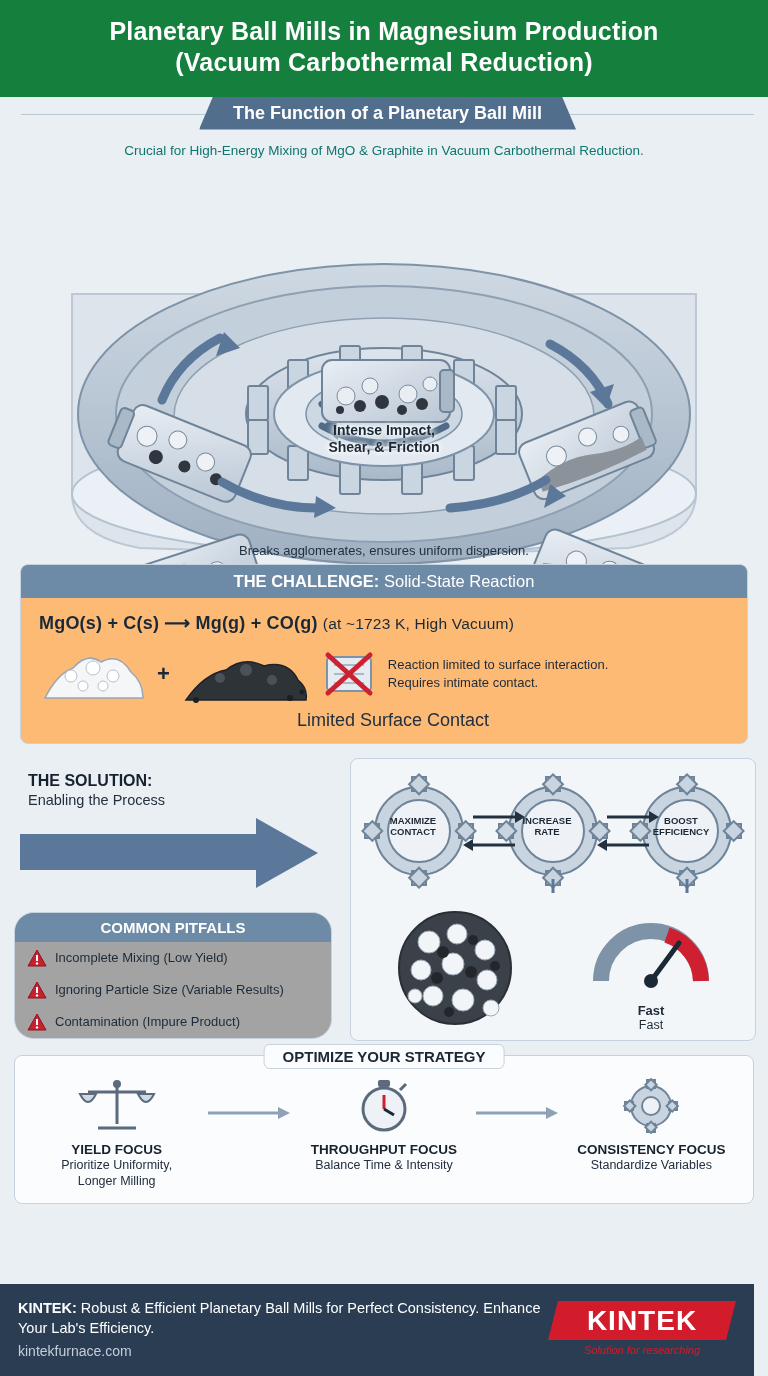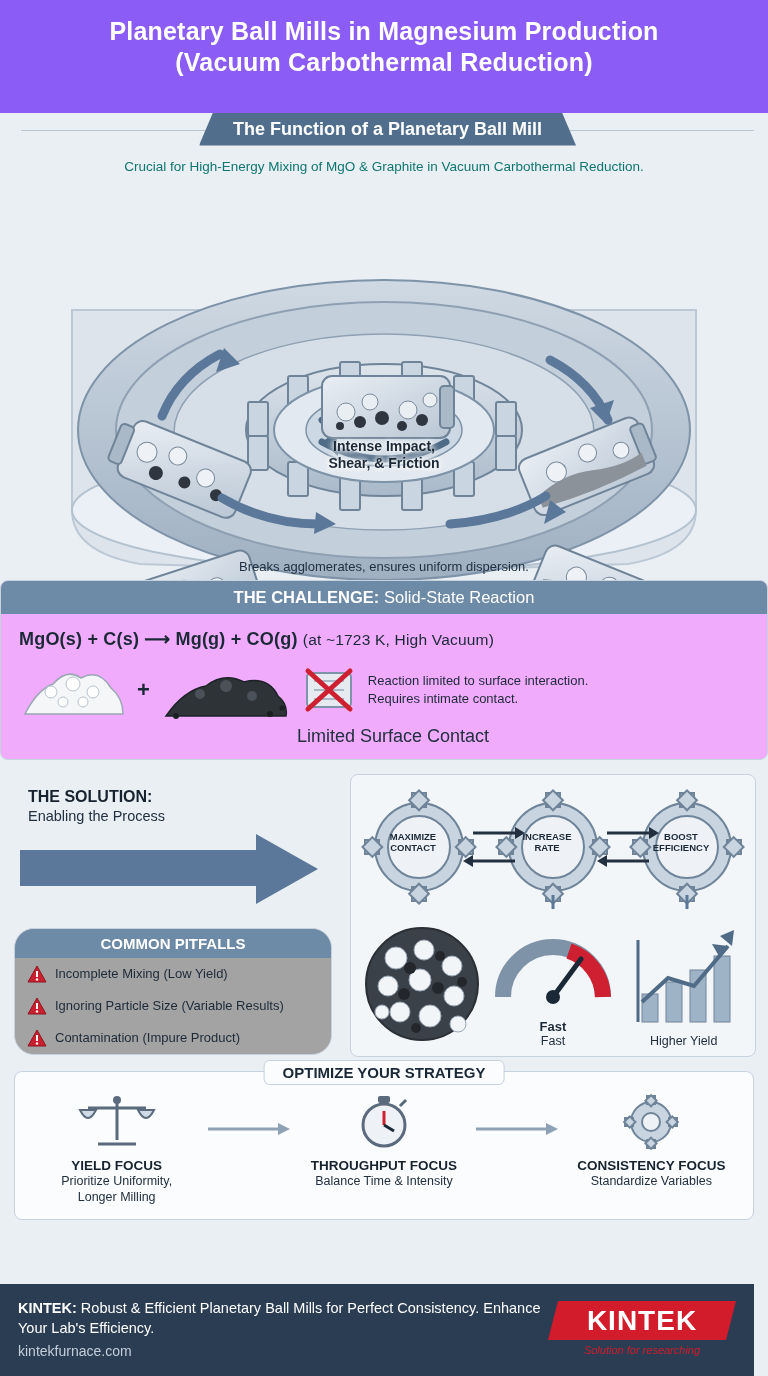--- a/index.html
+++ b/index.html
@@ -7,23 +7,23 @@
     width: 768px; height: 1376px;
     font-family: "Liberation Sans", sans-serif;
     background: #e8edf2;
     color: #1d2a38;
     overflow: hidden;
   }
   .page { width: 768px; height: 1376px; position: relative; background: #eaeff4; }
 
   
   .header {
-    background: #8b5cf6;
+    background: #15803d;
     color: #ffffff;
-    padding: 16px 24px 34px;
+    padding: 16px 24px 18px;
     text-align: center;
   }
   .header h1 {
     font-size: 25px;
     line-height: 1.25;
     font-weight: bold;
     letter-spacing: 0.2px;
   }
 
   
@@ -74,24 +74,24 @@
     text-align: center;
     font-size: 14px;
     font-weight: bold;
     color: #1b2836;
     line-height: 1.25;
     text-shadow: 0 0 4px #fff, 0 0 6px #fff, 0 0 8px #fff;
   }
 
   
   .card {
-    background: #f0abfc;
+    background: #fdba74;
     border: 1px solid #c6d2de;
     border-radius: 8px;
-    margin: 0 0;
+    margin: 0 20px;
   }
   .card-title {
     background: #6d8aa6;
     color: #fff;
     font-size: 16.5px;
     font-weight: bold;
     text-align: center;
     padding: 7px 6px;
     border-radius: 7px 7px 0 0;
   }
@@ -589,35 +589,20 @@
             <path d="M10 80 A50 50 0 0 1 110 80" fill="none" stroke="#7f93a8" stroke-width="16"></path>
             <path d="M76 34 A50 50 0 0 1 110 80" fill="none" stroke="#cf2031" stroke-width="16"></path>
             <path d="M60 80 L88 42" stroke="#1b2836" stroke-width="5" stroke-linecap="round"></path>
             <circle cx="60" cy="80" r="7" fill="#1b2836"></circle>
           </svg>
           <div class="metric-cap">
             <b>Fast</b>
             <span>Fast</span>
           </div>
         </div>
-        <div>
-          <svg width="120" height="100" viewBox="0 0 120 100">
-            <g fill="#9fb3c6" stroke="#6f8498">
-              <rect x="18" y="66" width="16" height="28"></rect>
-              <rect x="42" y="54" width="16" height="40"></rect>
-              <rect x="66" y="42" width="16" height="52"></rect>
-              <rect x="90" y="28" width="16" height="66"></rect>
-            </g>
-            <path d="M14 12 v82" stroke="#4f6b86" stroke-width="3"></path>
-            <path d="M18 74 L44 50 L70 58 L104 18" fill="none" stroke="#4f6b86" stroke-width="4"></path>
-            <path d="M104 18 l-16 -2 l8 14 z" fill="#4f6b86"></path>
-            <path d="M96 8 l14 -6 l-2 16 z" fill="#4f6b86"></path>
-          </svg>
-          <div class="metric-cap">Higher Yield</div>
-        </div>
       </div>
     </div>
   </div>
 
   <div class="optimize">
     <div class="optimize-title">OPTIMIZE YOUR STRATEGY</div>
     <div class="opt-row">
       <div class="opt-item">
         <svg width="78" height="58" viewBox="0 0 78 58">
           <path d="M39 6 v42 M20 52 h38" stroke="#5b6b7d" stroke-width="3"></path>

